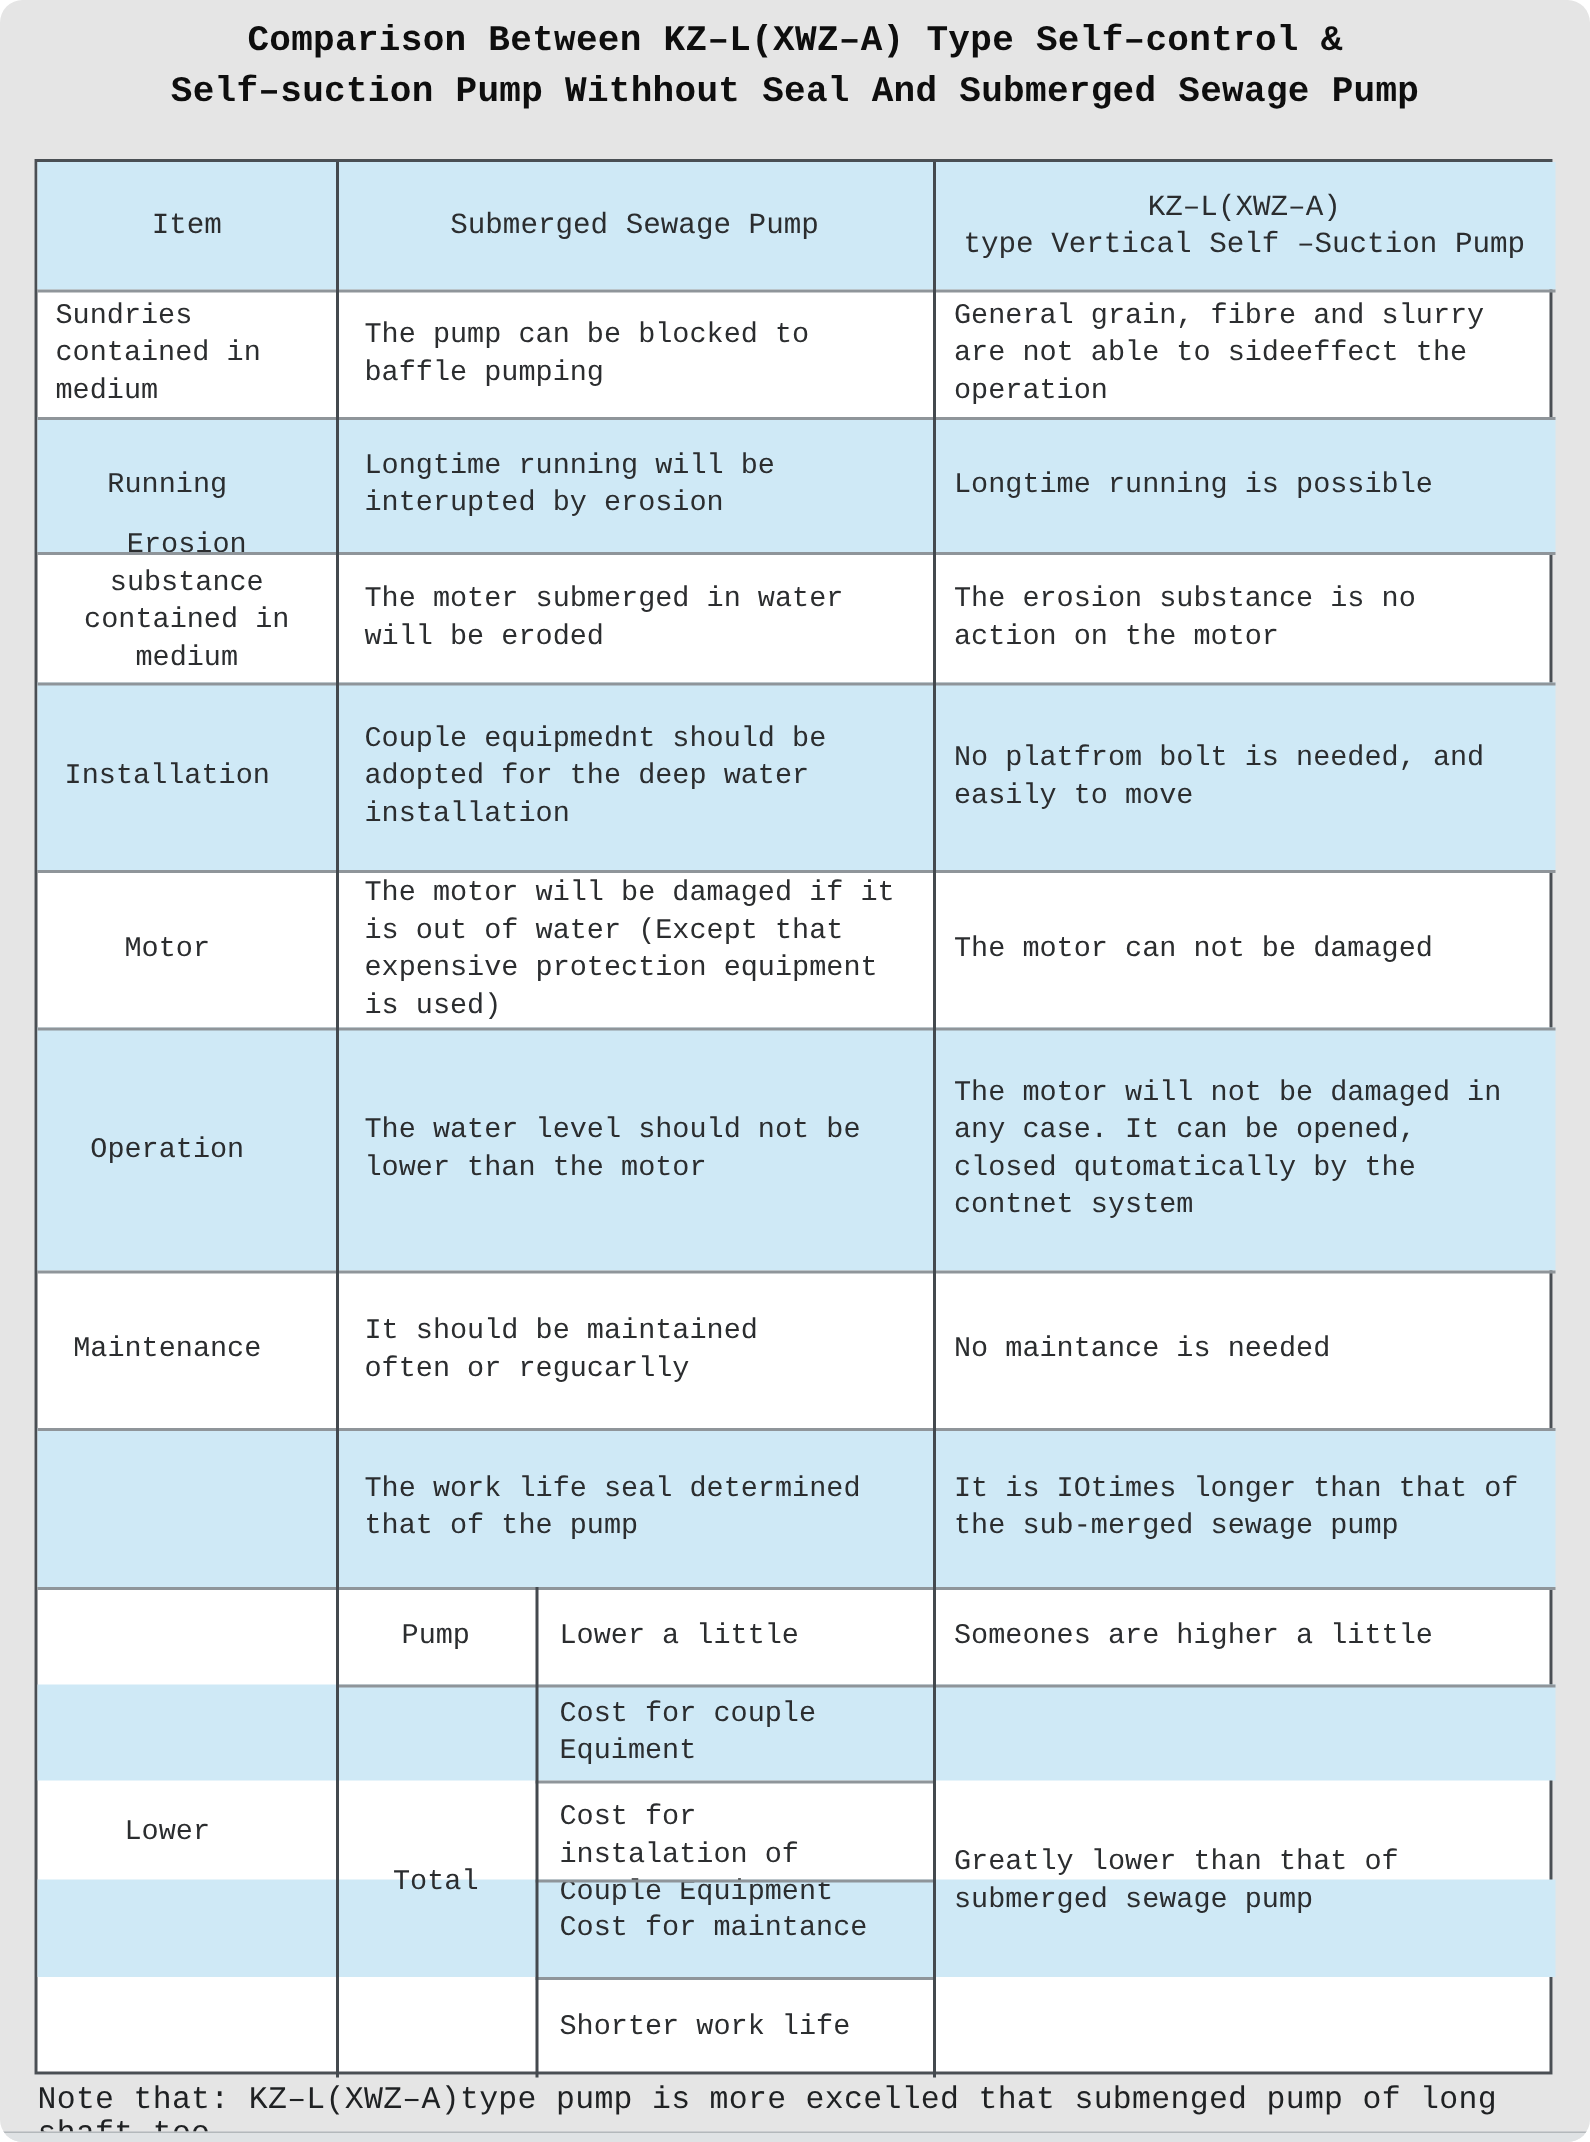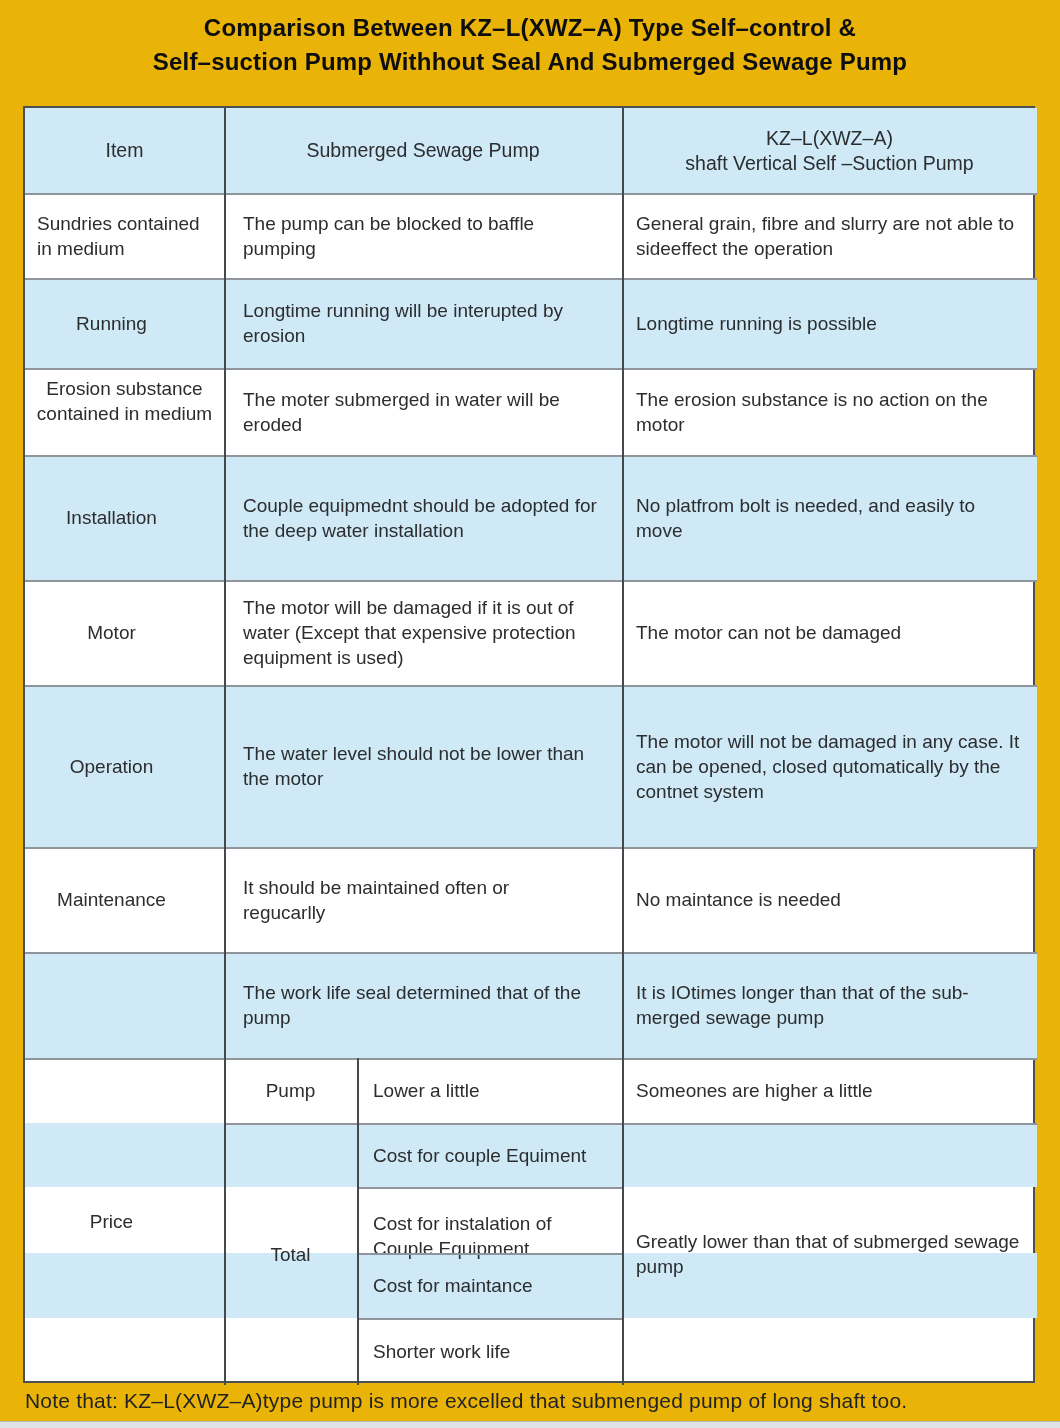--- a/index.html
+++ b/index.html
@@ -1,19 +1,19 @@
 <!DOCTYPE html>
 <html><head>
 <meta charset="utf-8">
 <style>
   * { margin:0; padding:0; box-sizing:border-box; }
   html,body { background:#ffffff; }
   .page {
-    position:relative; width:1060px; height:1428px; background:#eab308;
-    font-family:Liberation Sans, sans-serif; color:#2b2d2f; overflow:hidden;
+    position:relative; width:1060px; height:1428px; background:#e5e5e5;
+    font-family:Liberation Mono, monospace; color:#2b2d2f; overflow:hidden;border-radius:15px;
   }
   .title {
     position:absolute; top:11px; left:0; width:100%;
     text-align:center; font-weight:bold; font-size:24px; line-height:34px;
     color:#0e0e0e; letter-spacing:0.2px;
   }
   .tbl {
     position:absolute; left:23px; top:106px; width:1012px; height:1277px;
     border:2px solid #4a4f54; background:#ffffff;
   }
@@ -57,21 +57,21 @@
     <div class="band" style="top:347px;height:125px"></div>
     <div class="band" style="top:577px;height:162px"></div>
     <div class="band" style="top:844px;height:106px"></div>
     <div class="band" style="top:1015px;height:64px"></div>
     <div class="band" style="top:1145px;height:65px"></div>
 
     <div class="cell txc hdr" style="left:0;top:0;width:199px;height:85px">Item</div>
     <div class="cell txc hdr" style="left:199px;top:0;width:398px;height:85px">Submerged Sewage Pump</div>
     <div class="cell txc hdr" style="left:597px;top:0;width:415px;height:85px">
       <div>KZ–L(XWZ–A)</div>
-      <div>shaft Vertical Self –Suction Pump</div>
+      <div>type Vertical Self –Suction Pump</div>
     </div>
 
     <div class="cell txl pad1" style="left:0;top:85px;width:199px;height:85px">Sundries contained in medium</div>
     <div class="cell txl pad2" style="left:199px;top:85px;width:398px;height:85px">The pump can be blocked to baffle pumping</div>
     <div class="cell txl pad3" style="left:597px;top:85px;width:415px;height:85px">General grain, fibre and slurry are not able to sideeffect the operation</div>
 
     <div class="cell txc off" style="left:0;top:170px;width:199px;height:90px">Running</div>
     <div class="cell txl pad2" style="left:199px;top:170px;width:398px;height:90px">Longtime running will be interupted by erosion</div>
     <div class="cell txl pad3" style="left:597px;top:170px;width:415px;height:90px">Longtime running is possible</div>
 
@@ -91,21 +91,21 @@
     <div class="cell txl pad2" style="left:199px;top:577px;width:398px;height:162px">The water level should not be lower than the motor</div>
     <div class="cell txl pad3" style="left:597px;top:577px;width:415px;height:162px">The motor will not be damaged in any case. It can be opened, closed qutomatically by the contnet system</div>
 
     <div class="cell txc off" style="left:0;top:739px;width:199px;height:105px">Maintenance</div>
     <div class="cell txl pad2" style="left:199px;top:739px;width:352px;height:105px">It should be maintained often or regucarlly</div>
     <div class="cell txl pad3" style="left:597px;top:739px;width:415px;height:105px">No maintance is needed</div>
 
     <div class="cell txl pad2" style="left:199px;top:844px;width:398px;height:106px">The work life seal determined that of the pump</div>
     <div class="cell txl pad3" style="left:597px;top:844px;width:415px;height:106px">It is IOtimes longer than that of the sub-merged sewage pump</div>
 
-    <div class="cell txc off" style="left:0;top:950px;width:199px;height:327px">Price</div>
+    <div class="cell txc off" style="left:0;top:950px;width:199px;height:327px">Lower</div>
     <div class="cell txc" style="left:199px;top:950px;width:133px;height:65px">Pump</div>
     <div class="cell txl pads" style="left:332px;top:950px;width:265px;height:65px">Lower a little</div>
     <div class="cell txl pad3" style="left:597px;top:950px;width:415px;height:65px">Someones are higher a little</div>
 
     <div class="cell txc" style="left:199px;top:1015px;width:133px;height:262px">Total</div>
     <div class="cell txl pads" style="left:332px;top:1015px;width:265px;height:64px">Cost for couple Equiment</div>
     <div class="cell txl pads" style="left:332px;top:1095px;width:213px;height:66px">Cost for instalation of Couple Equipment</div>
     <div class="cell txl pads" style="left:332px;top:1145px;width:265px;height:65px">Cost for maintance</div>
     <div class="cell txl pads" style="left:332px;top:1210px;width:265px;height:67px">Shorter work life</div>
     <div class="cell txl pad3" style="left:597px;top:1015px;width:415px;height:262px">Greatly lower than that of submerged sewage pump</div>

